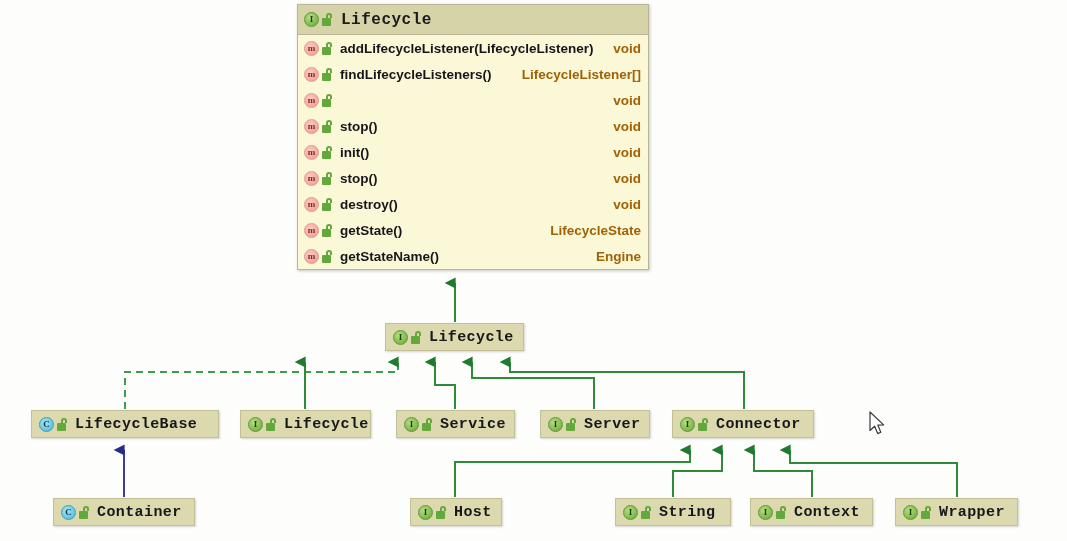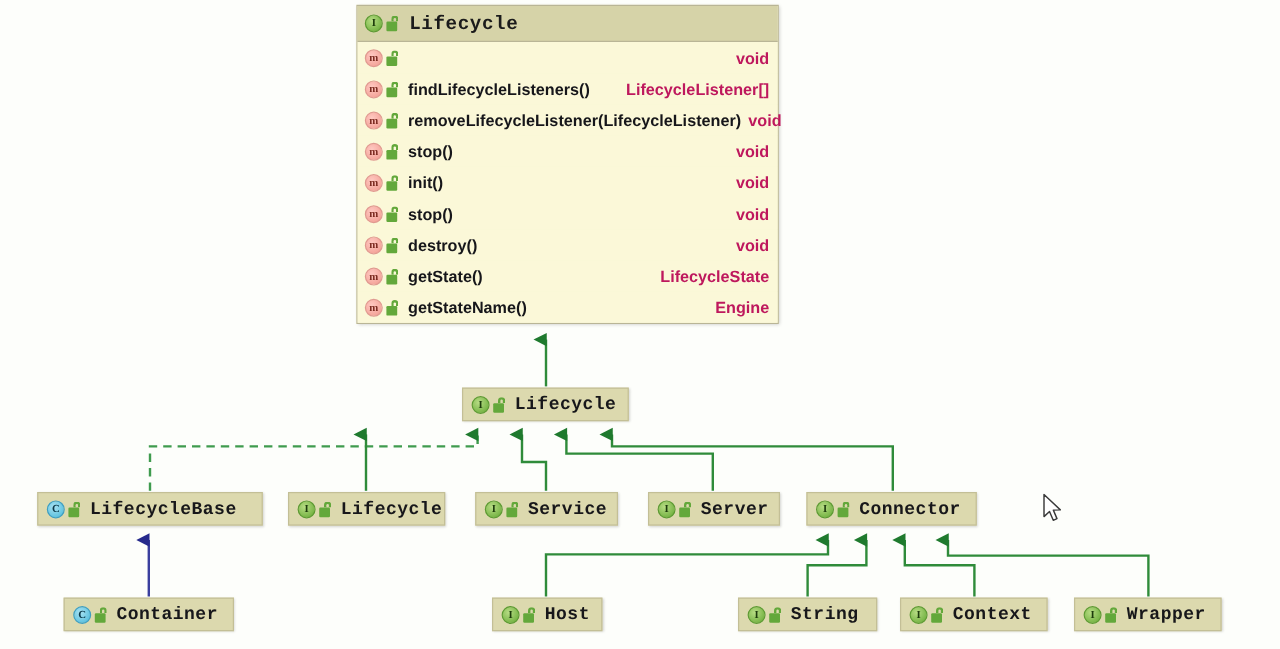--- a/index.html
+++ b/index.html
@@ -55,21 +55,21 @@
   .member-name {
     font-size: 13.5px;
     color: #16161a;
     margin-left: 7px;
     white-space: nowrap;
     font-weight: 600;
   }
   .member-type {
     margin-left: auto;
     font-size: 13.5px;
-    color: #be185d;
+    color: #a16207;
     white-space: nowrap;
     font-weight: 600;
     padding-left: 6px;
   }
 
   
   .ic {
     flex: 0 0 auto;
     display: inline-block;
     position: relative;
@@ -219,32 +219,32 @@
   <div class="detail-box">
     <div class="detail-header">
       <span class="ic ic-iface">I</span>
       <span class="ic ic-lock"></span>
       <span class="detail-title">Lifecycle</span>
     </div>
     <div id="member-list">
         <div class="member-row">
           <span class="ic ic-method">m</span>
           <span class="ic ic-lock"></span>
+          <span class="member-name">addLifecycleListener(LifecycleListener)</span>
           <span class="member-type">void</span>
         </div>
         <div class="member-row">
           <span class="ic ic-method">m</span>
           <span class="ic ic-lock"></span>
           <span class="member-name">findLifecycleListeners()</span>
           <span class="member-type">LifecycleListener[]</span>
         </div>
         <div class="member-row">
           <span class="ic ic-method">m</span>
           <span class="ic ic-lock"></span>
-          <span class="member-name">removeLifecycleListener(LifecycleListener)</span>
           <span class="member-type">void</span>
         </div>
         <div class="member-row">
           <span class="ic ic-method">m</span>
           <span class="ic ic-lock"></span>
           <span class="member-name">stop()</span>
           <span class="member-type">void</span>
         </div>
         <div class="member-row">
           <span class="ic ic-method">m</span>

